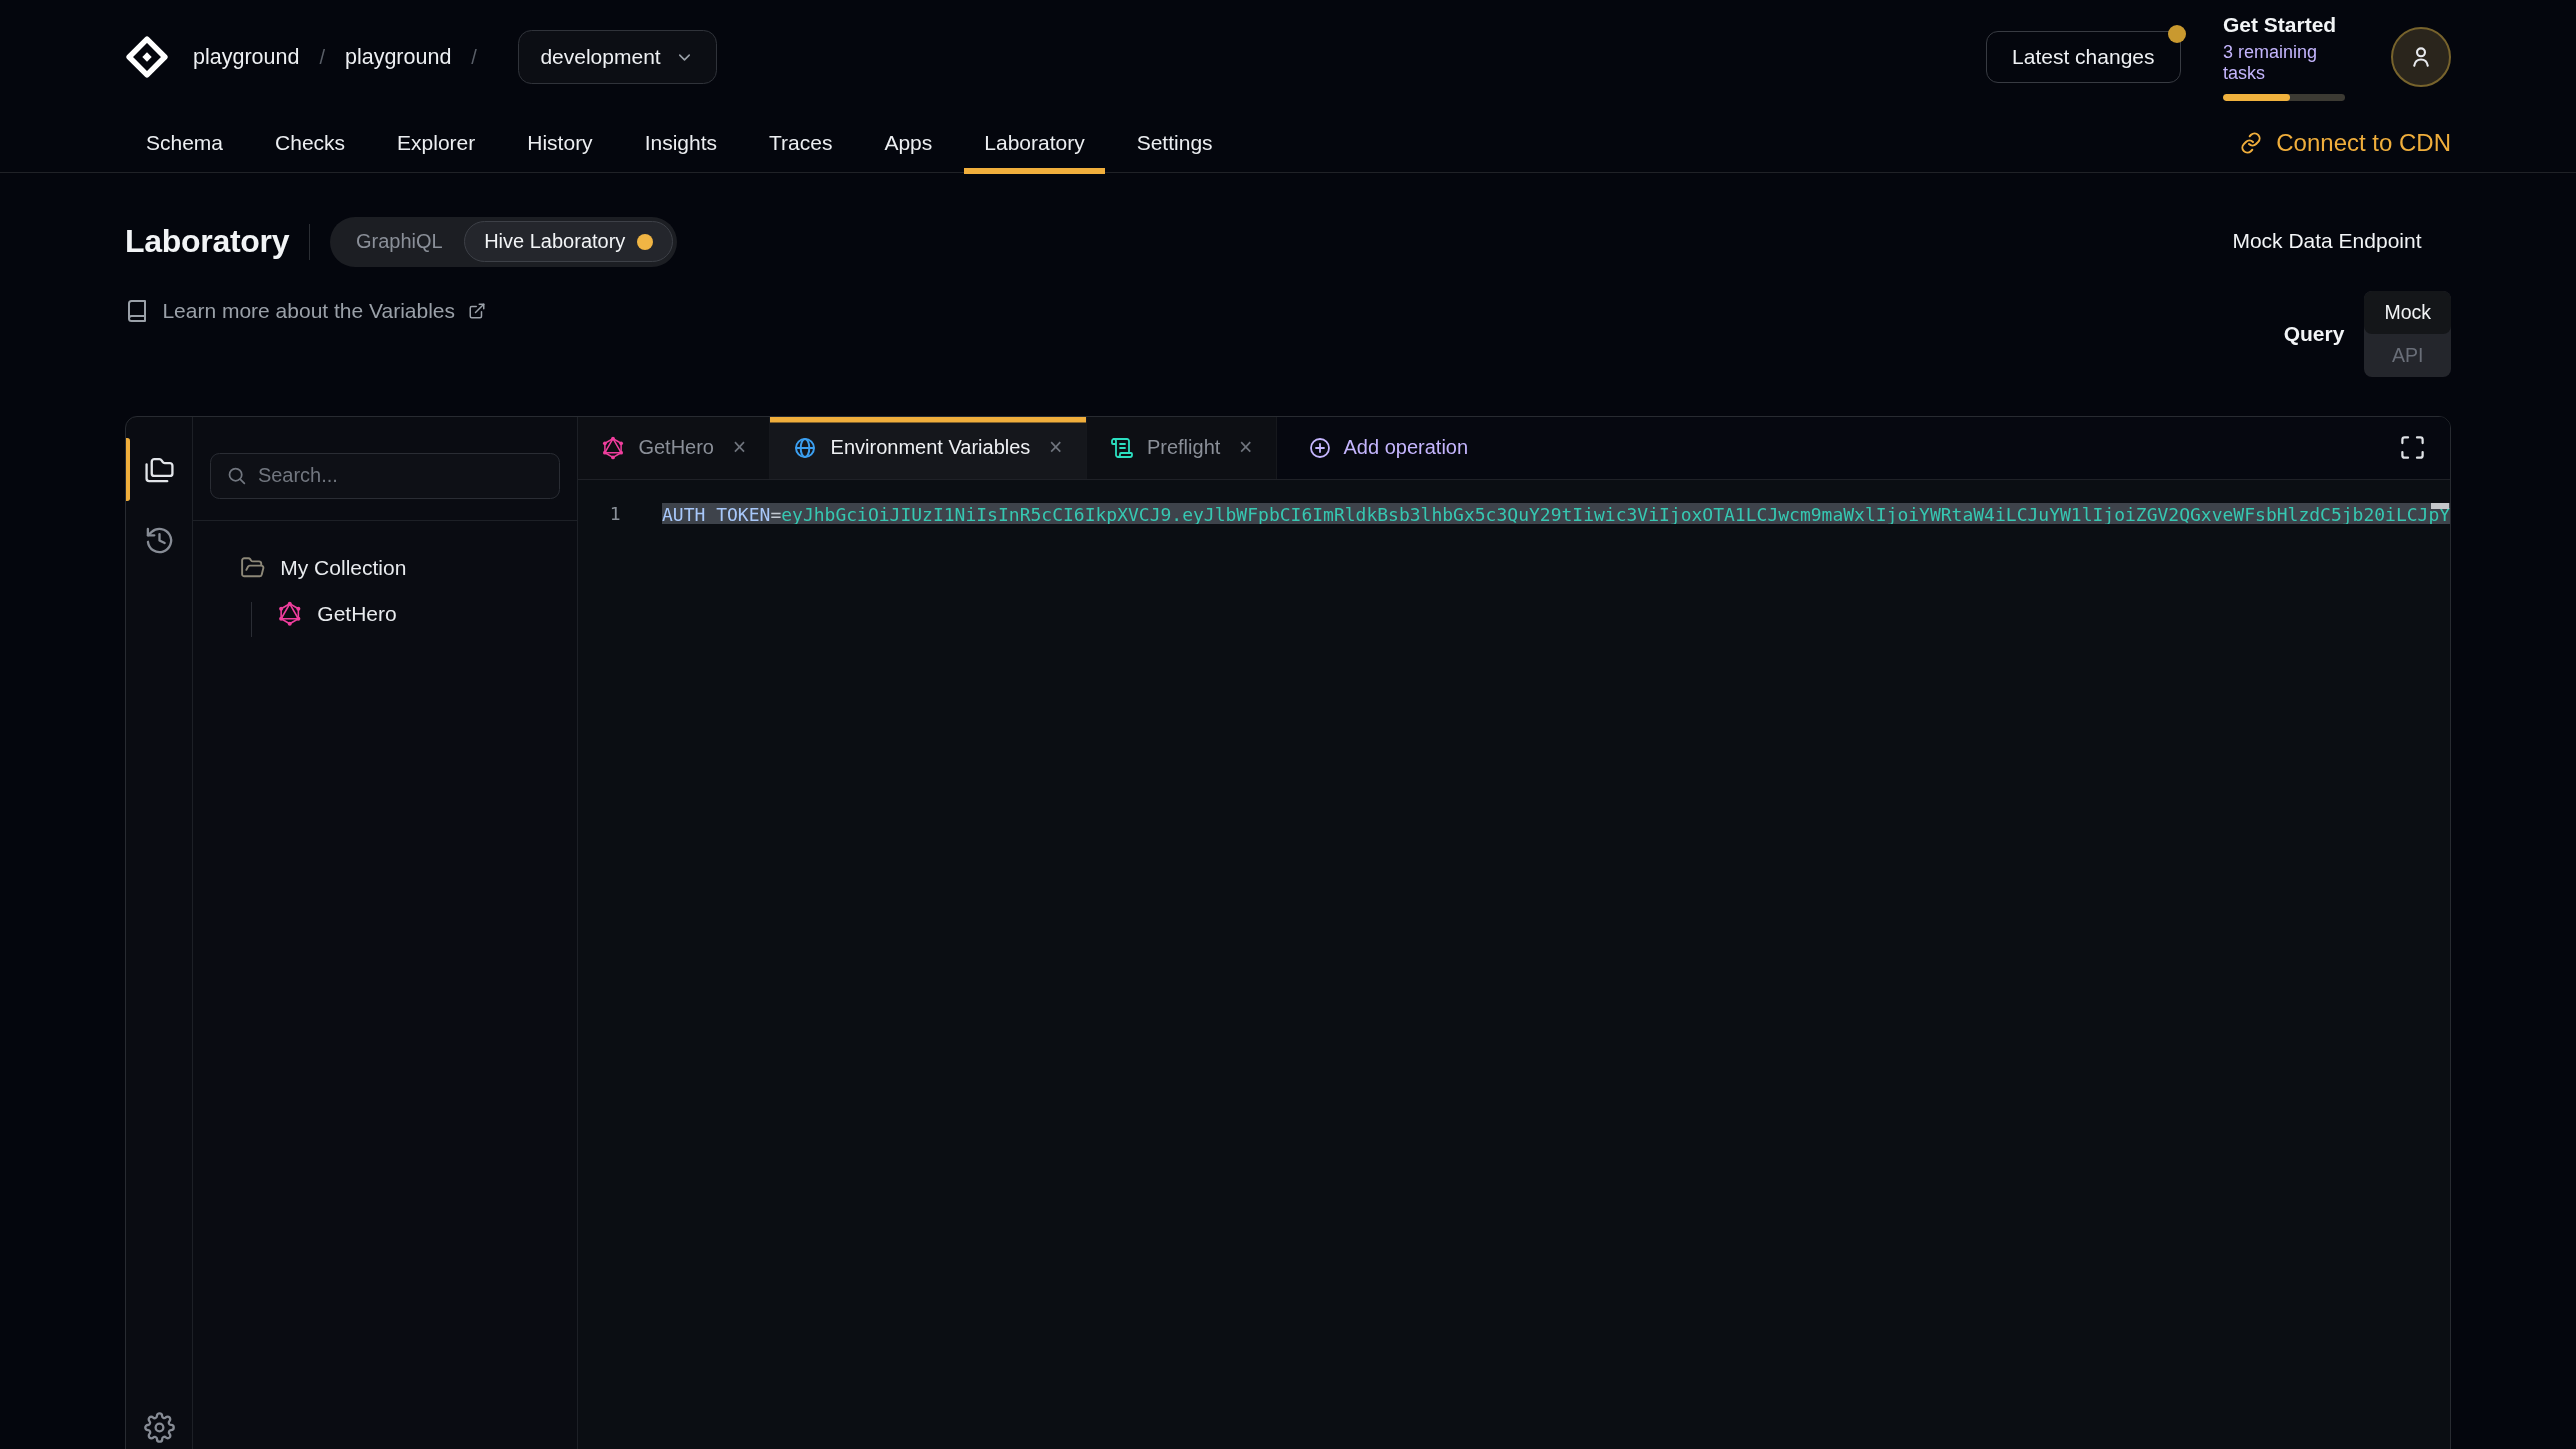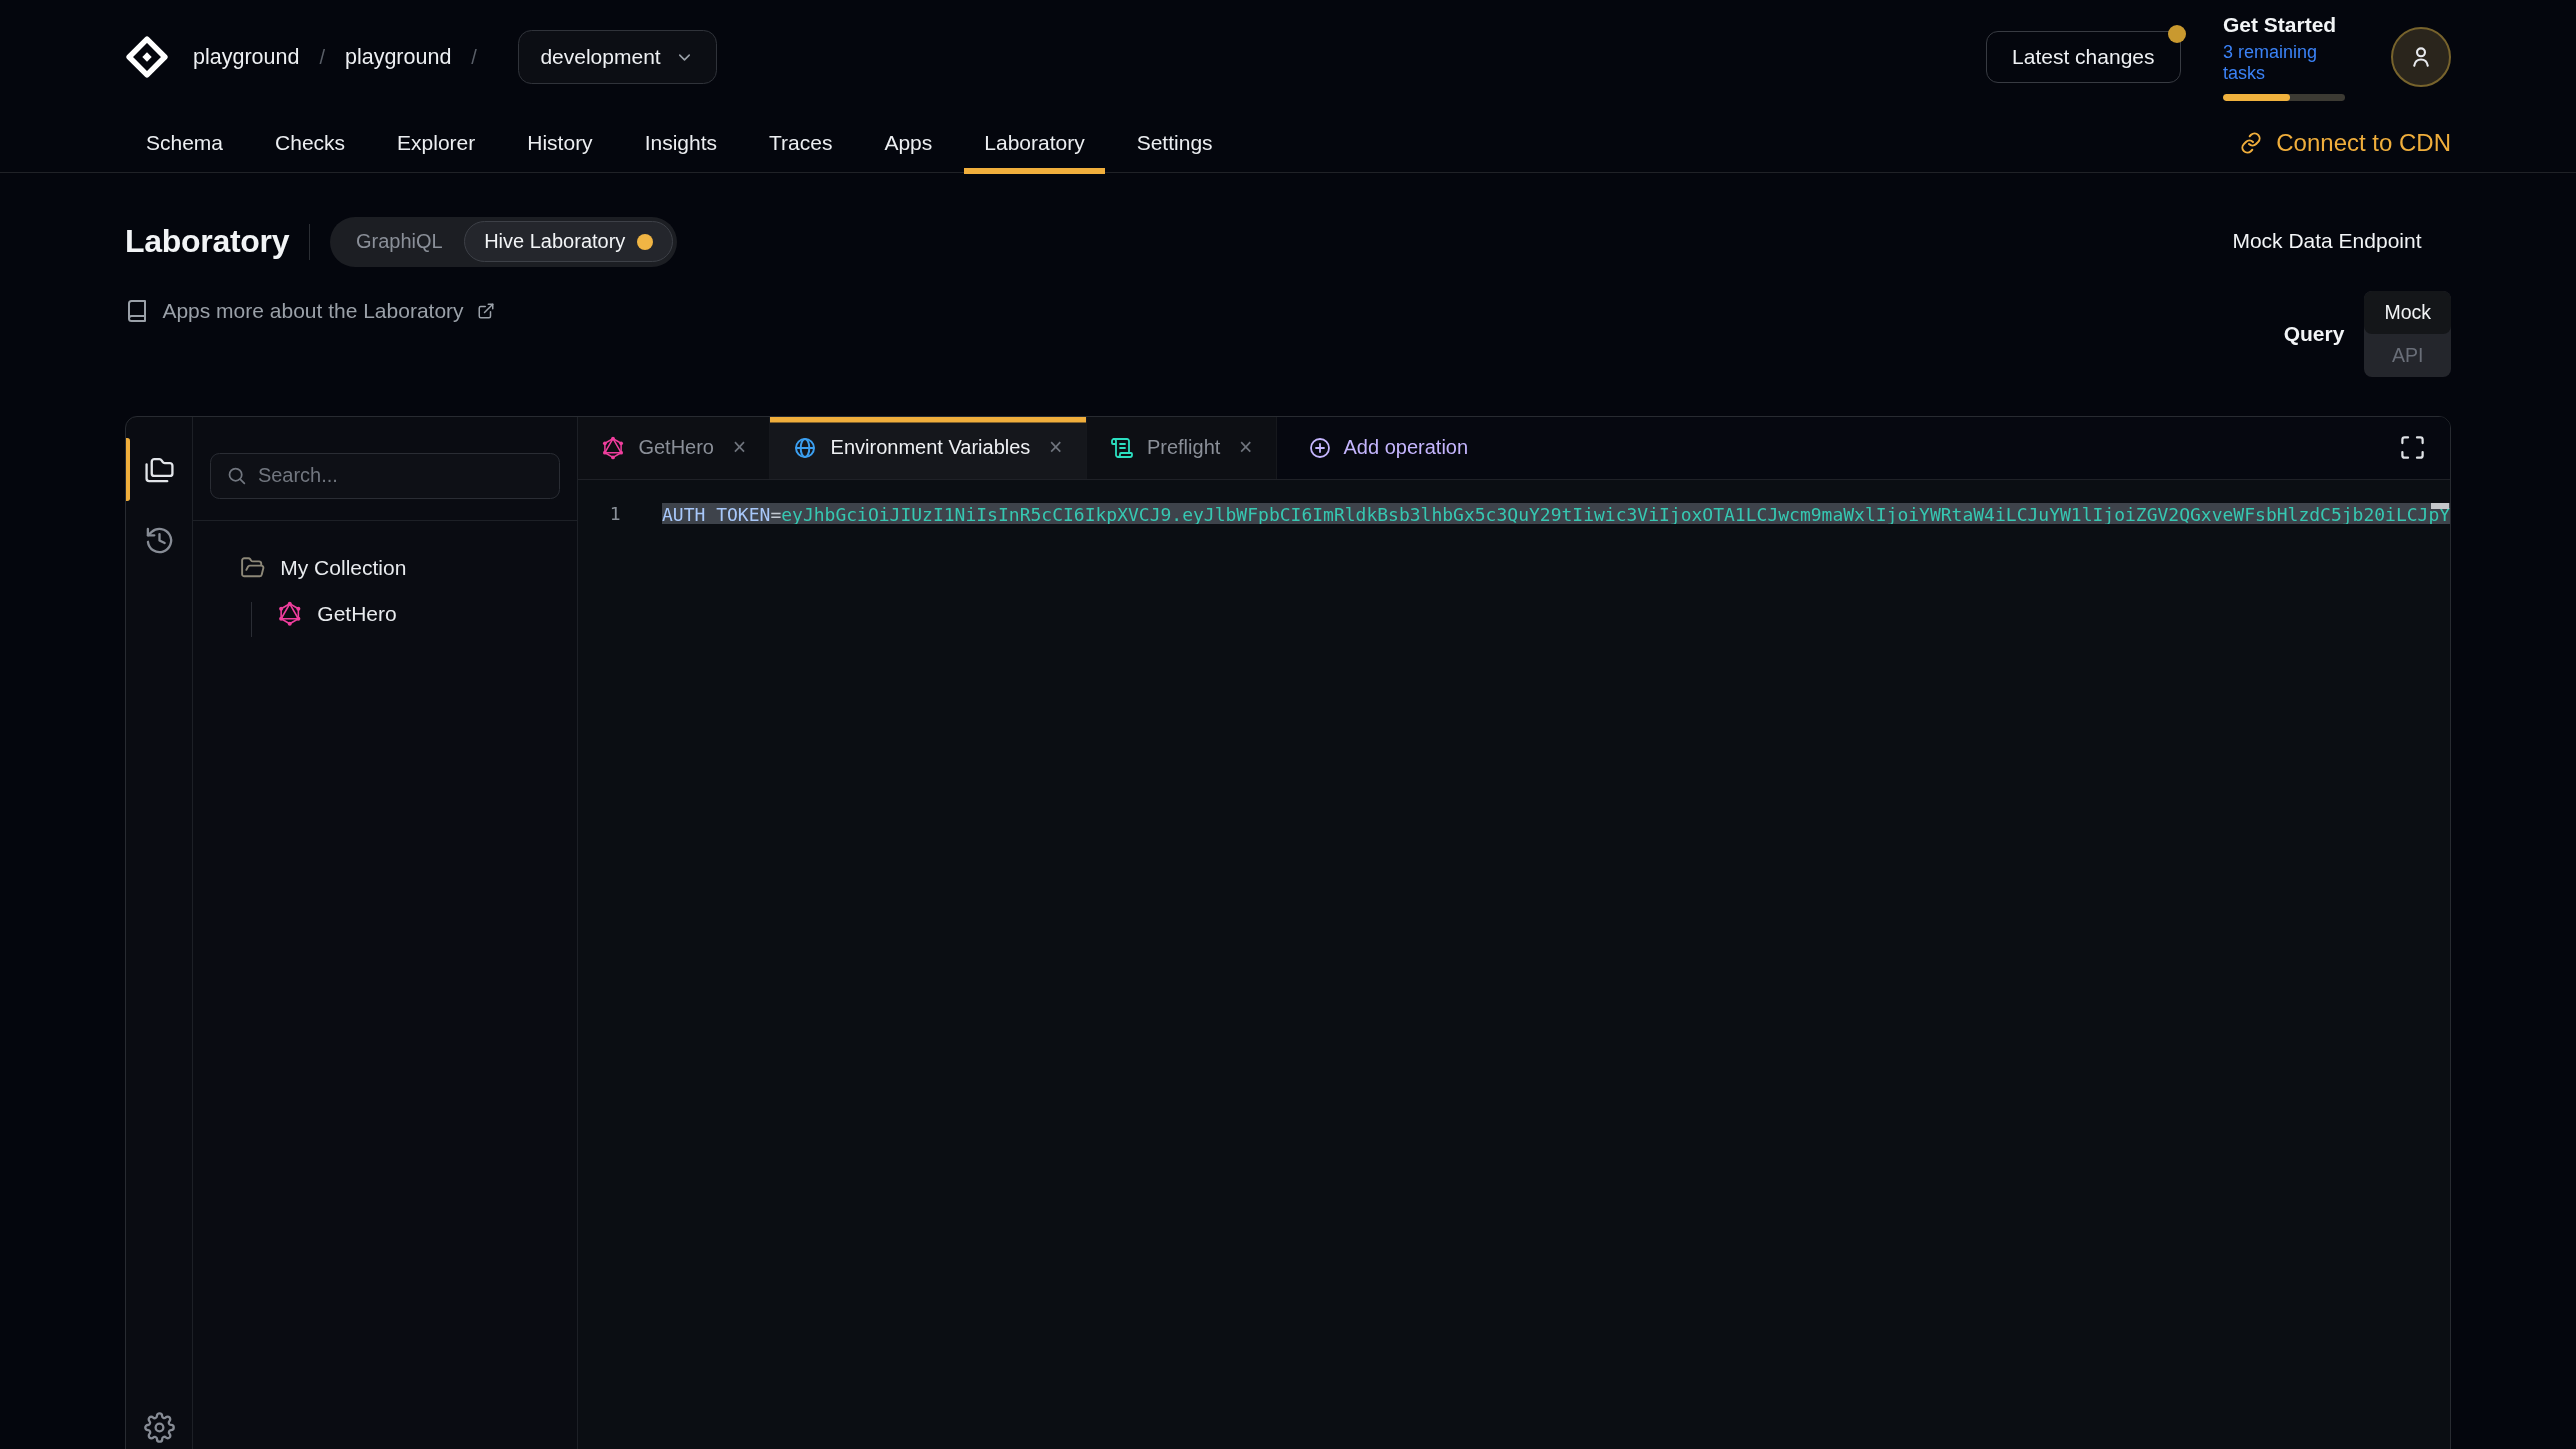--- a/index.html
+++ b/index.html
@@ -23,21 +23,21 @@
   .crumb-sep { color: #595e67; font-size: 20px; }
   .target-select { display: flex; align-items: center; gap: 14.8px; height: 54px; padding: 0 21.5px;
     background: #0c0e14; border: 1.3px solid #30333a; border-radius: 13.4px; font-size: 21px; margin-left: 21px; }
   .target-select svg { width: 19px; height: 19px; color: #9aa0a8; }
 
   .topbar-right { display: flex; align-items: center; gap: 42px; }
   .latest-changes { position: relative; height: 52px; padding: 0 25.5px; border: 1.3px solid #383b42; border-radius: 12px; font-size: 21px; }
   .notif-dot { position: absolute; top: -7.4px; right: -6px; width: 18px; height: 18px; border-radius: 50%; background: #c9992f; }
   .get-started { width: 126px; }
   .gs-title { font-size: 21px; font-weight: 700; color: #f2f4f6; }
-  .gs-sub { font-size: 18px; color: #3b82f6; margin-top: 4.7px; }
+  .gs-sub { font-size: 18px; color: #c4b5fd; margin-top: 4.7px; }
   .gs-track { margin-top: 10px; width: 122px; height: 6.7px; border-radius: 3.4px; background: #3c3a33; overflow: hidden; }
   .gs-fill { height: 100%; background: #f0b13d; border-radius: 3.4px; }
   .avatar { width: 60px; height: 60px; border-radius: 50%; background: #2a251c; border: 2.7px solid #77632c;
     display: flex; align-items: center; justify-content: center; }
   .avatar svg { width: 28px; height: 28px; color: #e8eaee; }
 
   
   .mainnav-wrap { display: flex; justify-content: space-between; align-items: stretch; height: 59px;
     padding: 0 125px 0 146px; border-bottom: 1.3px solid #202227; }
   .mainnav { display: flex; gap: 52px; align-items: center; }
@@ -208,21 +208,21 @@
           <span>Hive Laboratory</span>
           <span class="vt-dot"></span>
         </button>
       </div>
     </div>
     <a class="learn-more">
       <svg class="book" viewBox="0 0 24 24" fill="none" stroke="currentColor" stroke-width="2" stroke-linecap="round" stroke-linejoin="round">
         <path d="M4 19.5A2.5 2.5 0 0 1 6.5 17H20"></path>
         <path d="M6.5 2H20v20H6.5A2.5 2.5 0 0 1 4 19.5v-15A2.5 2.5 0 0 1 6.5 2z"></path>
       </svg>
-      <span>Apps more about the Laboratory</span>
+      <span>Learn more about the Variables</span>
       <svg class="ext" viewBox="0 0 24 24" fill="none" stroke="currentColor" stroke-width="2" stroke-linecap="round" stroke-linejoin="round">
         <path d="M18 13v6a2 2 0 0 1-2 2H5a2 2 0 0 1-2-2V8a2 2 0 0 1 2-2h6"></path>
           <path d="M15 3h6v6"></path>
           <path d="M10 14L21 3"></path>
       </svg>
     </a>
   </div>
   <div class="lab-right">
     <div class="endpoint-buttons">
       <button class="btn-ghost">Mock Data Endpoint</button>

